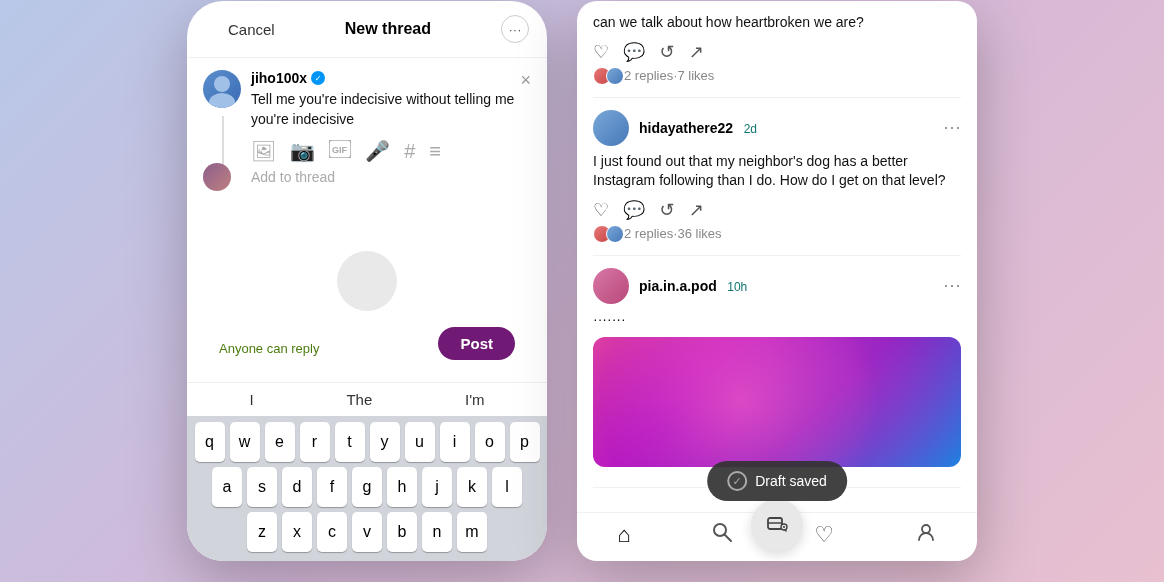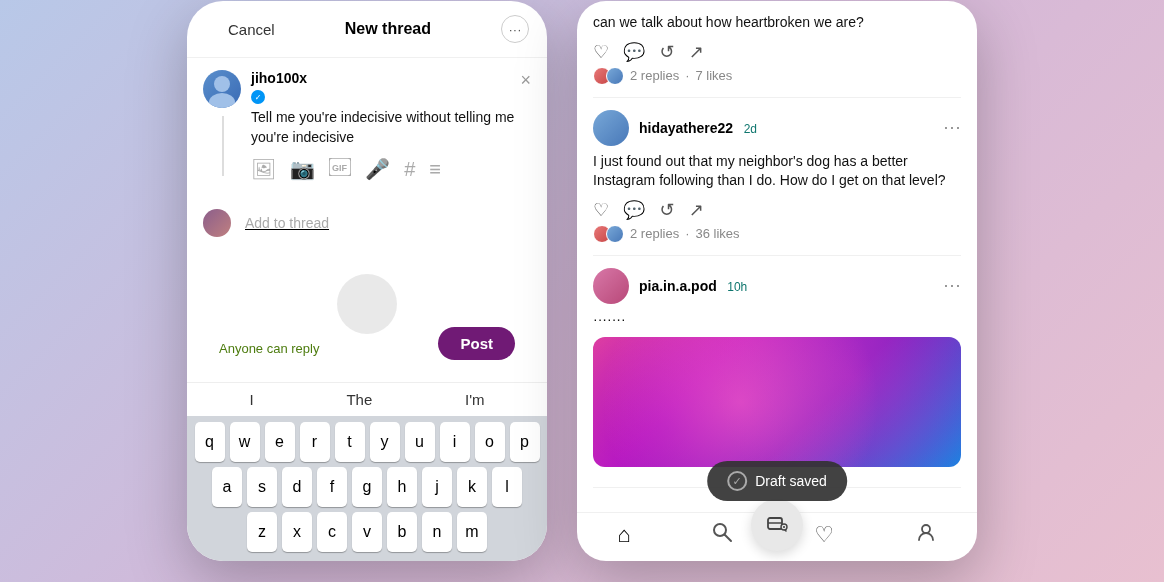--- a/index.html
+++ b/index.html
@@ -92,23 +92,23 @@
       top: 0;
       font-size: 18px;
       color: #999;
       cursor: pointer;
     }
     .user-content {
       flex: 1;
     }
     .username-row {
       display: flex;
+      align-items: center;
       gap: 4px;
       margin-bottom: 4px;
-      flex-direction: column;
     }
     .username {
       font-size: 14px;
       font-weight: 600;
       color: #000;
     }
     .verified-badge {
       width: 14px;
       height: 14px;
       background: #0095f6;
@@ -140,24 +140,23 @@
       padding-left: 48px;
     }
     .toolbar-icon {
       font-size: 20px;
       color: #aaa;
       cursor: pointer;
     }
     .reply-row {
       display: flex;
       align-items: center;
-      gap: 14px;
-      margin-top: 28px;
+      gap: 20px;
+      margin-top: 0;
       position: relative;
-      text-decoration: underline;
     }
     .avatar-small {
       width: 28px;
       height: 28px;
       border-radius: 50%;
       background: linear-gradient(135deg, #8b5e8b, #c08080);
       flex-shrink: 0;
     }
     .add-to-thread {
       font-size: 14px;
@@ -235,21 +234,21 @@
       color: #000;
       box-shadow: 0 1px 1px rgba(0,0,0,0.3);
       cursor: pointer;
     }
 
     
     .phone-right {
       width: 400px;
       height: 560px;
       background: #fff;
-      border-radius: 29px;
+      border-radius: 20px;
       overflow: hidden;
       box-shadow: 0 20px 60px rgba(0,0,0,0.25);
       display: flex;
       flex-direction: column;
     }
     .feed-scroll {
       flex: 1;
       overflow: hidden;
       padding: 0 16px;
     }
@@ -318,21 +317,20 @@
       border-radius: 50%;
       border: 1.5px solid #fff;
       margin-left: -5px;
     }
     .mini-av:first-child { margin-left: 0; }
     .mav1 { background: linear-gradient(135deg, #e87878, #c84848); }
     .mav2 { background: linear-gradient(135deg, #78a8d8, #4878b8); }
     .stats-row {
       display: flex;
       align-items: center;
-      gap: 6px;
       margin-top: 4px;
     }
     .post-image {
       width: 100%;
       height: 130px;
       border-radius: 12px;
       overflow: hidden;
       margin-bottom: 8px;
     }
     .flower-img {

